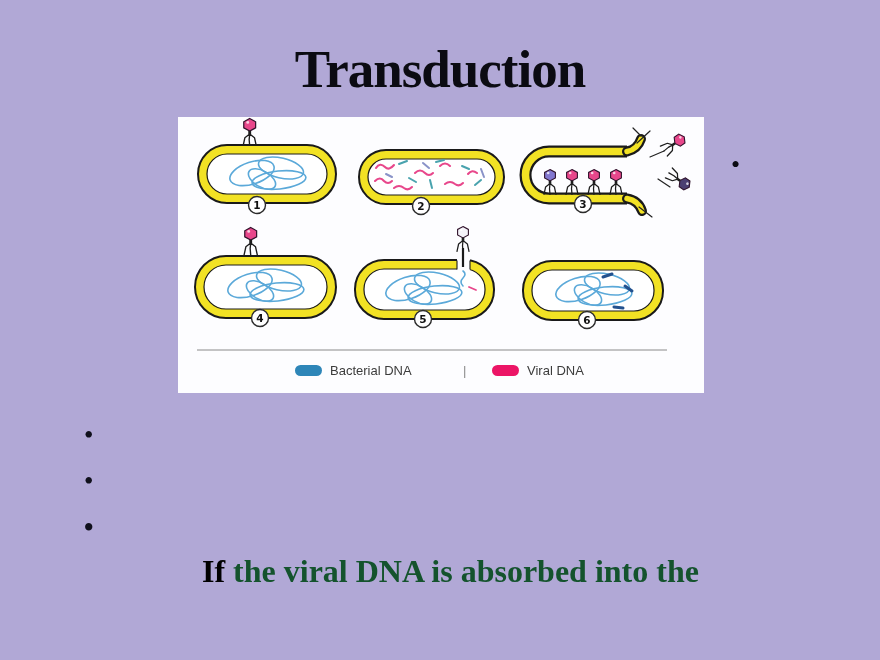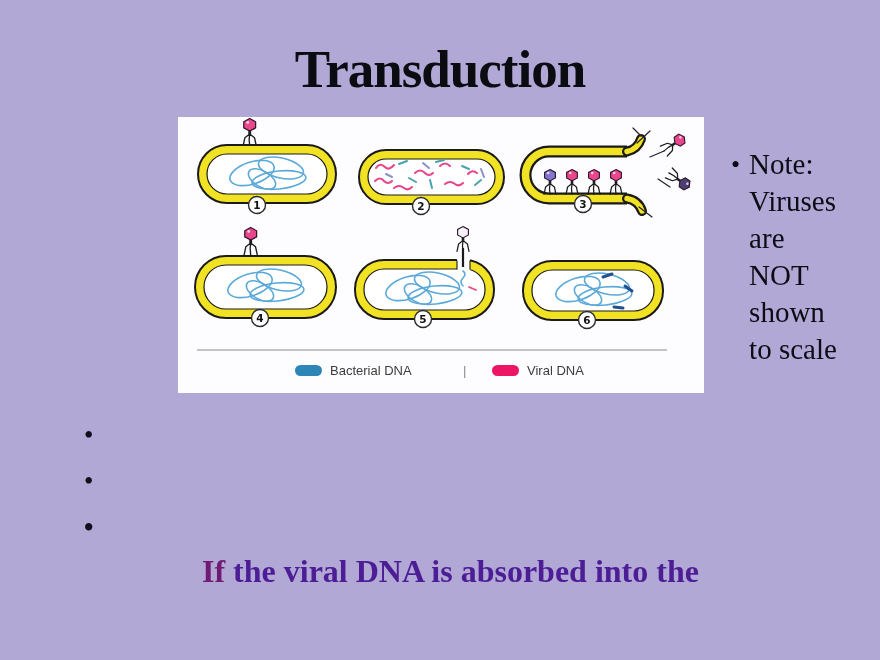--- a/index.html
+++ b/index.html
@@ -169,40 +169,34 @@
         <text class="lgtext" x="152" y="258">Bacterial DNA</text>
         <text class="lgdiv" x="285" y="258">|</text>
         <rect x="314" y="248" width="27" height="11" rx="5.5" fill="#ec1566"></rect>
         <text class="lgtext" x="349" y="258">Viral DNA</text>
       </g>
     </svg>
   </div>
 
   <div class="note">
     <span class="marker">•</span>
-    <span class="note-text">Note:
-Viruses
-are
-NOT
-shown
-to scale</span>
   </div>
 
   <div class="bullets">
     <div class="bullet-row">
       <span class="marker">•</span>
     </div>
     <div class="bullet-row">
       <span class="marker">•</span>
     </div>
     <div class="bullet-row bold">
       <span class="marker">•</span>
       <div>
         <div class="b3line">
-          <span style="color: #701a75;">If</span><span style="color: #4c1d95;"> the viral DNA is absorbed into the</span>
+          <span style="color: #000000;">If</span><span style="color: #14532d;"> the viral DNA is absorbed into the</span>
         </div>
         <div class="b3line">
           
         </div>
       </div>
     </div>
   </div>
 
 </div>
 

